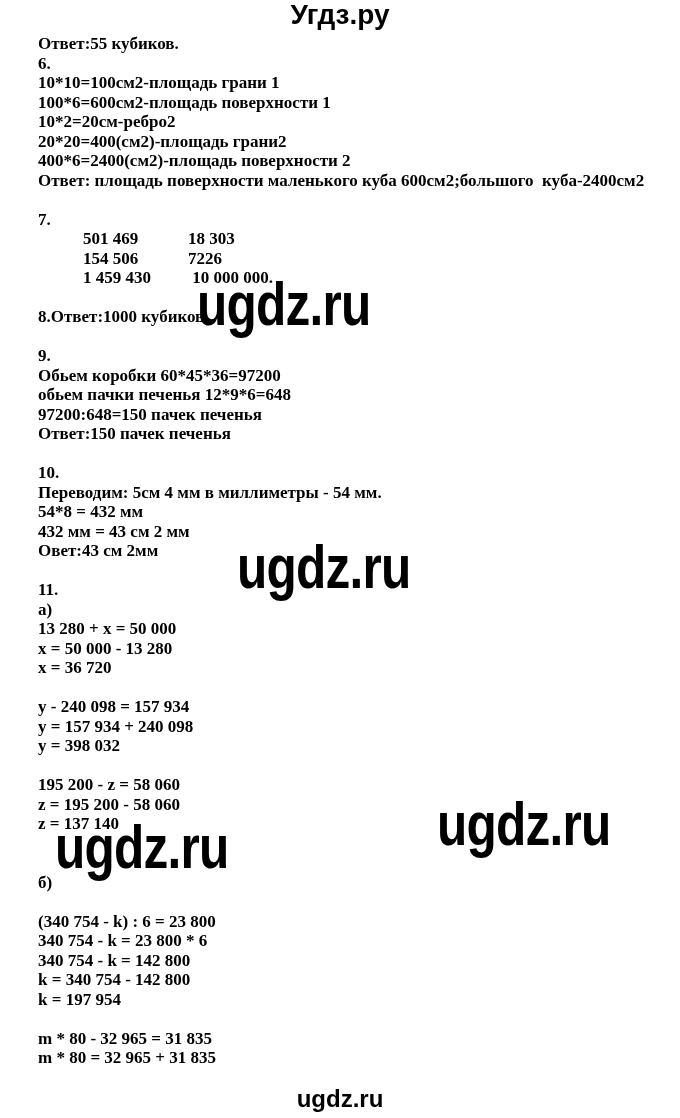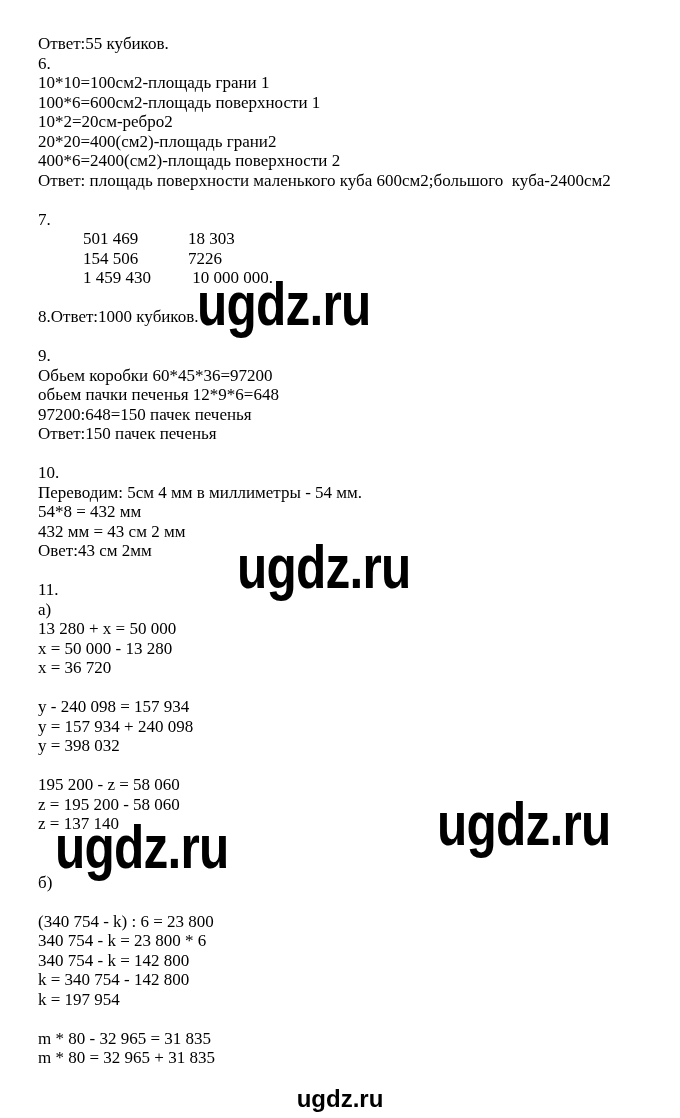--- a/index.html
+++ b/index.html
@@ -31,21 +31,21 @@
     position: absolute;
     left: 38px;
     top: 34px;
     right: 8px;
     font-family: "Liberation Serif", serif;
     font-size: 17px;
     line-height: 19.5px;
     white-space: pre-wrap;
     color: #000000;
   }
-  .line { height: 19.5px; overflow: visible; }
+  .line { height: 19.5px; overflow: visible; font-weight: bold; }
   .col1 { display: inline-block; width: 105px; white-space: pre; margin-left: 45px; }
   .col2 { white-space: pre; }
   .wm {
     position: absolute;
     font-family: "Liberation Sans", sans-serif;
     font-weight: bold;
     color: #000000;
     line-height: 1;
     white-space: nowrap;
   }
@@ -65,20 +65,21 @@
     top: 1087px;
     width: 100%;
     text-align: center;
   }
 </style>
 </head>
 <body>
 
 <div class="page">
 
+  <div class="site-header">Угдз.ру</div>
 
   <div class="doc" id="doc"><div class="line">Ответ:55 кубиков.</div><div class="line">6.</div><div class="line">10*10=100см2-площадь грани 1</div><div class="line">100*6=600см2-площадь поверхности 1</div><div class="line">10*2=20см-ребро2</div><div class="line">20*20=400(см2)-площадь грани2</div><div class="line">400*6=2400(см2)-площадь поверхности 2</div><div class="line">Ответ: площадь поверхности маленького куба 600см2;большого  куба-2400см2</div><div class="line">&nbsp;</div><div class="line">7.</div><div class="line"><span class="col1">501 469</span><span class="col2">18 303</span></div><div class="line"><span class="col1">154 506</span><span class="col2">7226</span></div><div class="line"><span class="col1">1 459 430</span><span class="col2"> 10 000 000.</span></div><div class="line">&nbsp;</div><div class="line">8.Ответ:1000 кубиков.</div><div class="line">&nbsp;</div><div class="line">9.</div><div class="line">Обьем коробки 60*45*36=97200</div><div class="line">обьем пачки печенья 12*9*6=648</div><div class="line">97200:648=150 пачек печенья</div><div class="line">Ответ:150 пачек печенья</div><div class="line">&nbsp;</div><div class="line">10.</div><div class="line">Переводим: 5см 4 мм в миллиметры - 54 мм.</div><div class="line">54*8 = 432 мм</div><div class="line">432 мм = 43 см 2 мм</div><div class="line">Овет:43 см 2мм</div><div class="line">&nbsp;</div><div class="line">11.</div><div class="line">а)</div><div class="line">13 280 + x = 50 000</div><div class="line">x = 50 000 - 13 280</div><div class="line">x = 36 720</div><div class="line">&nbsp;</div><div class="line">y - 240 098 = 157 934</div><div class="line">y = 157 934 + 240 098</div><div class="line">y = 398 032</div><div class="line">&nbsp;</div><div class="line">195 200 - z = 58 060</div><div class="line">z = 195 200 - 58 060</div><div class="line">z = 137 140</div><div class="line">&nbsp;</div><div class="line">&nbsp;</div><div class="line">б)</div><div class="line">&nbsp;</div><div class="line">(340 754 - k) : 6 = 23 800</div><div class="line">340 754 - k = 23 800 * 6</div><div class="line">340 754 - k = 142 800</div><div class="line">k = 340 754 - 142 800</div><div class="line">k = 197 954</div><div class="line">&nbsp;</div><div class="line">m * 80 - 32 965 = 31 835</div><div class="line">m * 80 = 32 965 + 31 835</div></div>
 
   <div class="wm wm-big wm1">ugdz.ru</div>
 
   <div class="wm wm-big wm2">ugdz.ru</div>
 
   <div class="wm wm-big wm3">ugdz.ru</div>
 
   <div class="wm wm-big wm4">ugdz.ru</div>

